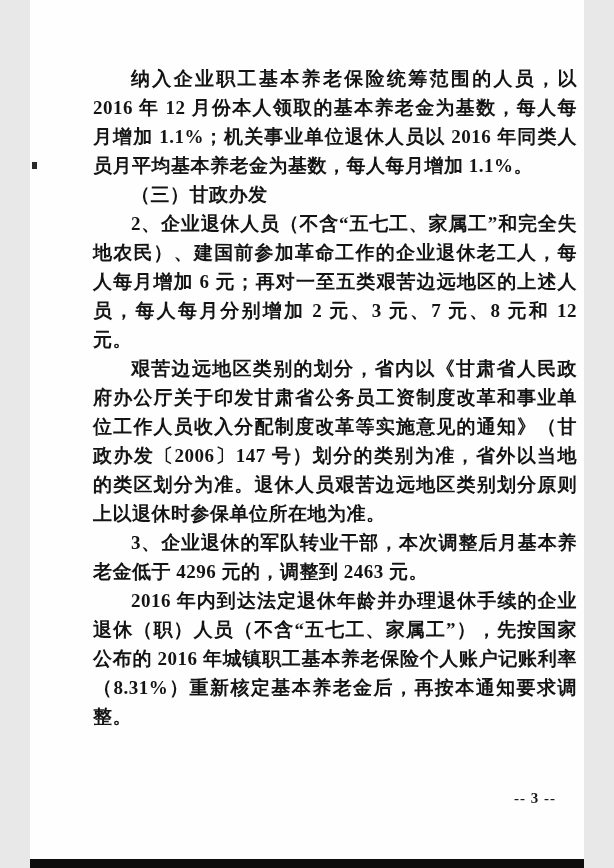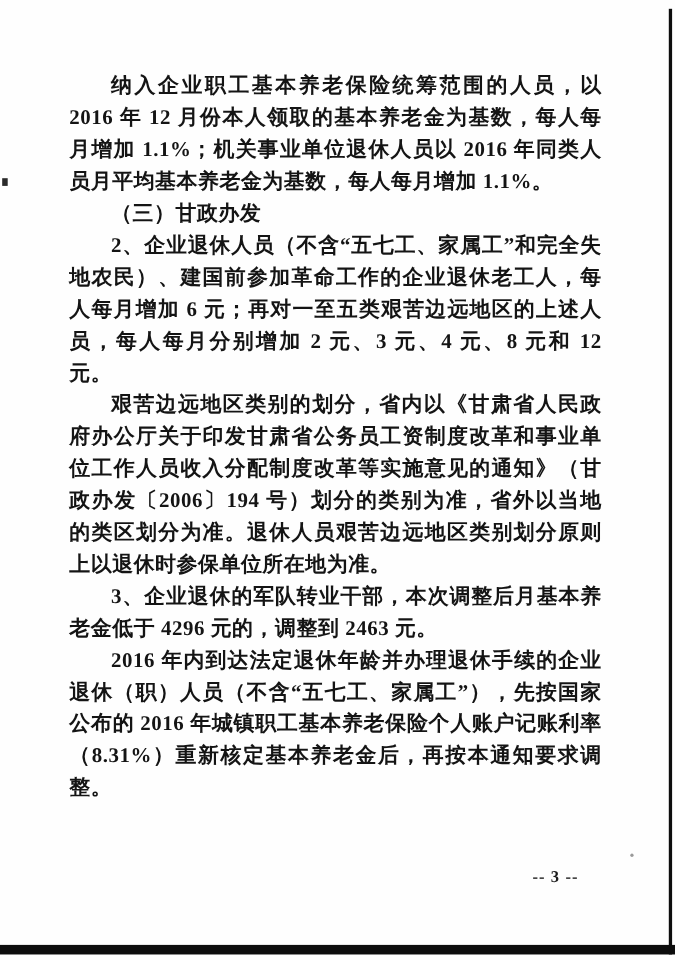--- a/index.html
+++ b/index.html
@@ -1,18 +1,18 @@
 <!DOCTYPE html>
 <html><head>
 <meta charset="utf-8">
 <style>
   html,body{margin:0;padding:0;background:#e8e8e8;}
   .page{
     position:relative;
-    width:614px;height:868px;
+    width:554px;height:868px;
     margin:0 auto;
     background:#fefefe;
     overflow:hidden;
     font-family:"Liberation Serif","DejaVu Serif",serif;
   }
   .textblock{
     position:absolute;
     left:63px;top:64px;width:484px;
     color:#141414;
     font-size:19px;
@@ -56,22 +56,22 @@
   }
 </style>
 </head>
 <body>
 
 <div class="page">
 
   <div class="textblock">
     <p>纳入企业职工基本养老保险统筹范围的人员，以 2016 年 12 月份本人领取的基本养老金为基数，每人每月增加 1.1%；机关事业单位退休人员以 2016 年同类人员月平均基本养老金为基数，每人每月增加 1.1%。</p>
     <p>（三）甘政办发</p>
-    <p>2、企业退休人员（不含“五七工、家属工”和完全失地农民）、建国前参加革命工作的企业退休老工人，每人每月增加 6 元；再对一至五类艰苦边远地区的上述人员，每人每月分别增加 2 元、3 元、4 元、8 元和 12 元。</p>
-    <p>艰苦边远地区类别的划分，省内以《甘肃省人民政府办公厅关于印发甘肃省公务员工资制度改革和事业单位工作人员收入分配制度改革等实施意见的通知》（甘政办发〔2006〕194 号）划分的类别为准，省外以当地的类区划分为准。退休人员艰苦边远地区类别划分原则上以退休时参保单位所在地为准。</p>
+    <p>2、企业退休人员（不含“五七工、家属工”和完全失地农民）、建国前参加革命工作的企业退休老工人，每人每月增加 6 元；再对一至五类艰苦边远地区的上述人员，每人每月分别增加 2 元、3 元、7 元、8 元和 12 元。</p>
+    <p>艰苦边远地区类别的划分，省内以《甘肃省人民政府办公厅关于印发甘肃省公务员工资制度改革和事业单位工作人员收入分配制度改革等实施意见的通知》（甘政办发〔2006〕147 号）划分的类别为准，省外以当地的类区划分为准。退休人员艰苦边远地区类别划分原则上以退休时参保单位所在地为准。</p>
     <p>3、企业退休的军队转业干部，本次调整后月基本养老金低于 4296 元的，调整到 2463 元。</p>
     <p>2016 年内到达法定退休年龄并办理退休手续的企业退休（职）人员（不含“五七工、家属工”），先按国家公布的 2016 年城镇职工基本养老保险个人账户记账利率（8.31%）重新核定基本养老金后，再按本通知要求调整。</p>
   </div>
 
   <div class="page-number">-- 3 --</div>
 
   <div class="scan-edge-right"></div>
   <div class="scan-edge-bottom"></div>
   <div class="scan-speck-left"></div>
   <div class="scan-speck-dot"></div>

